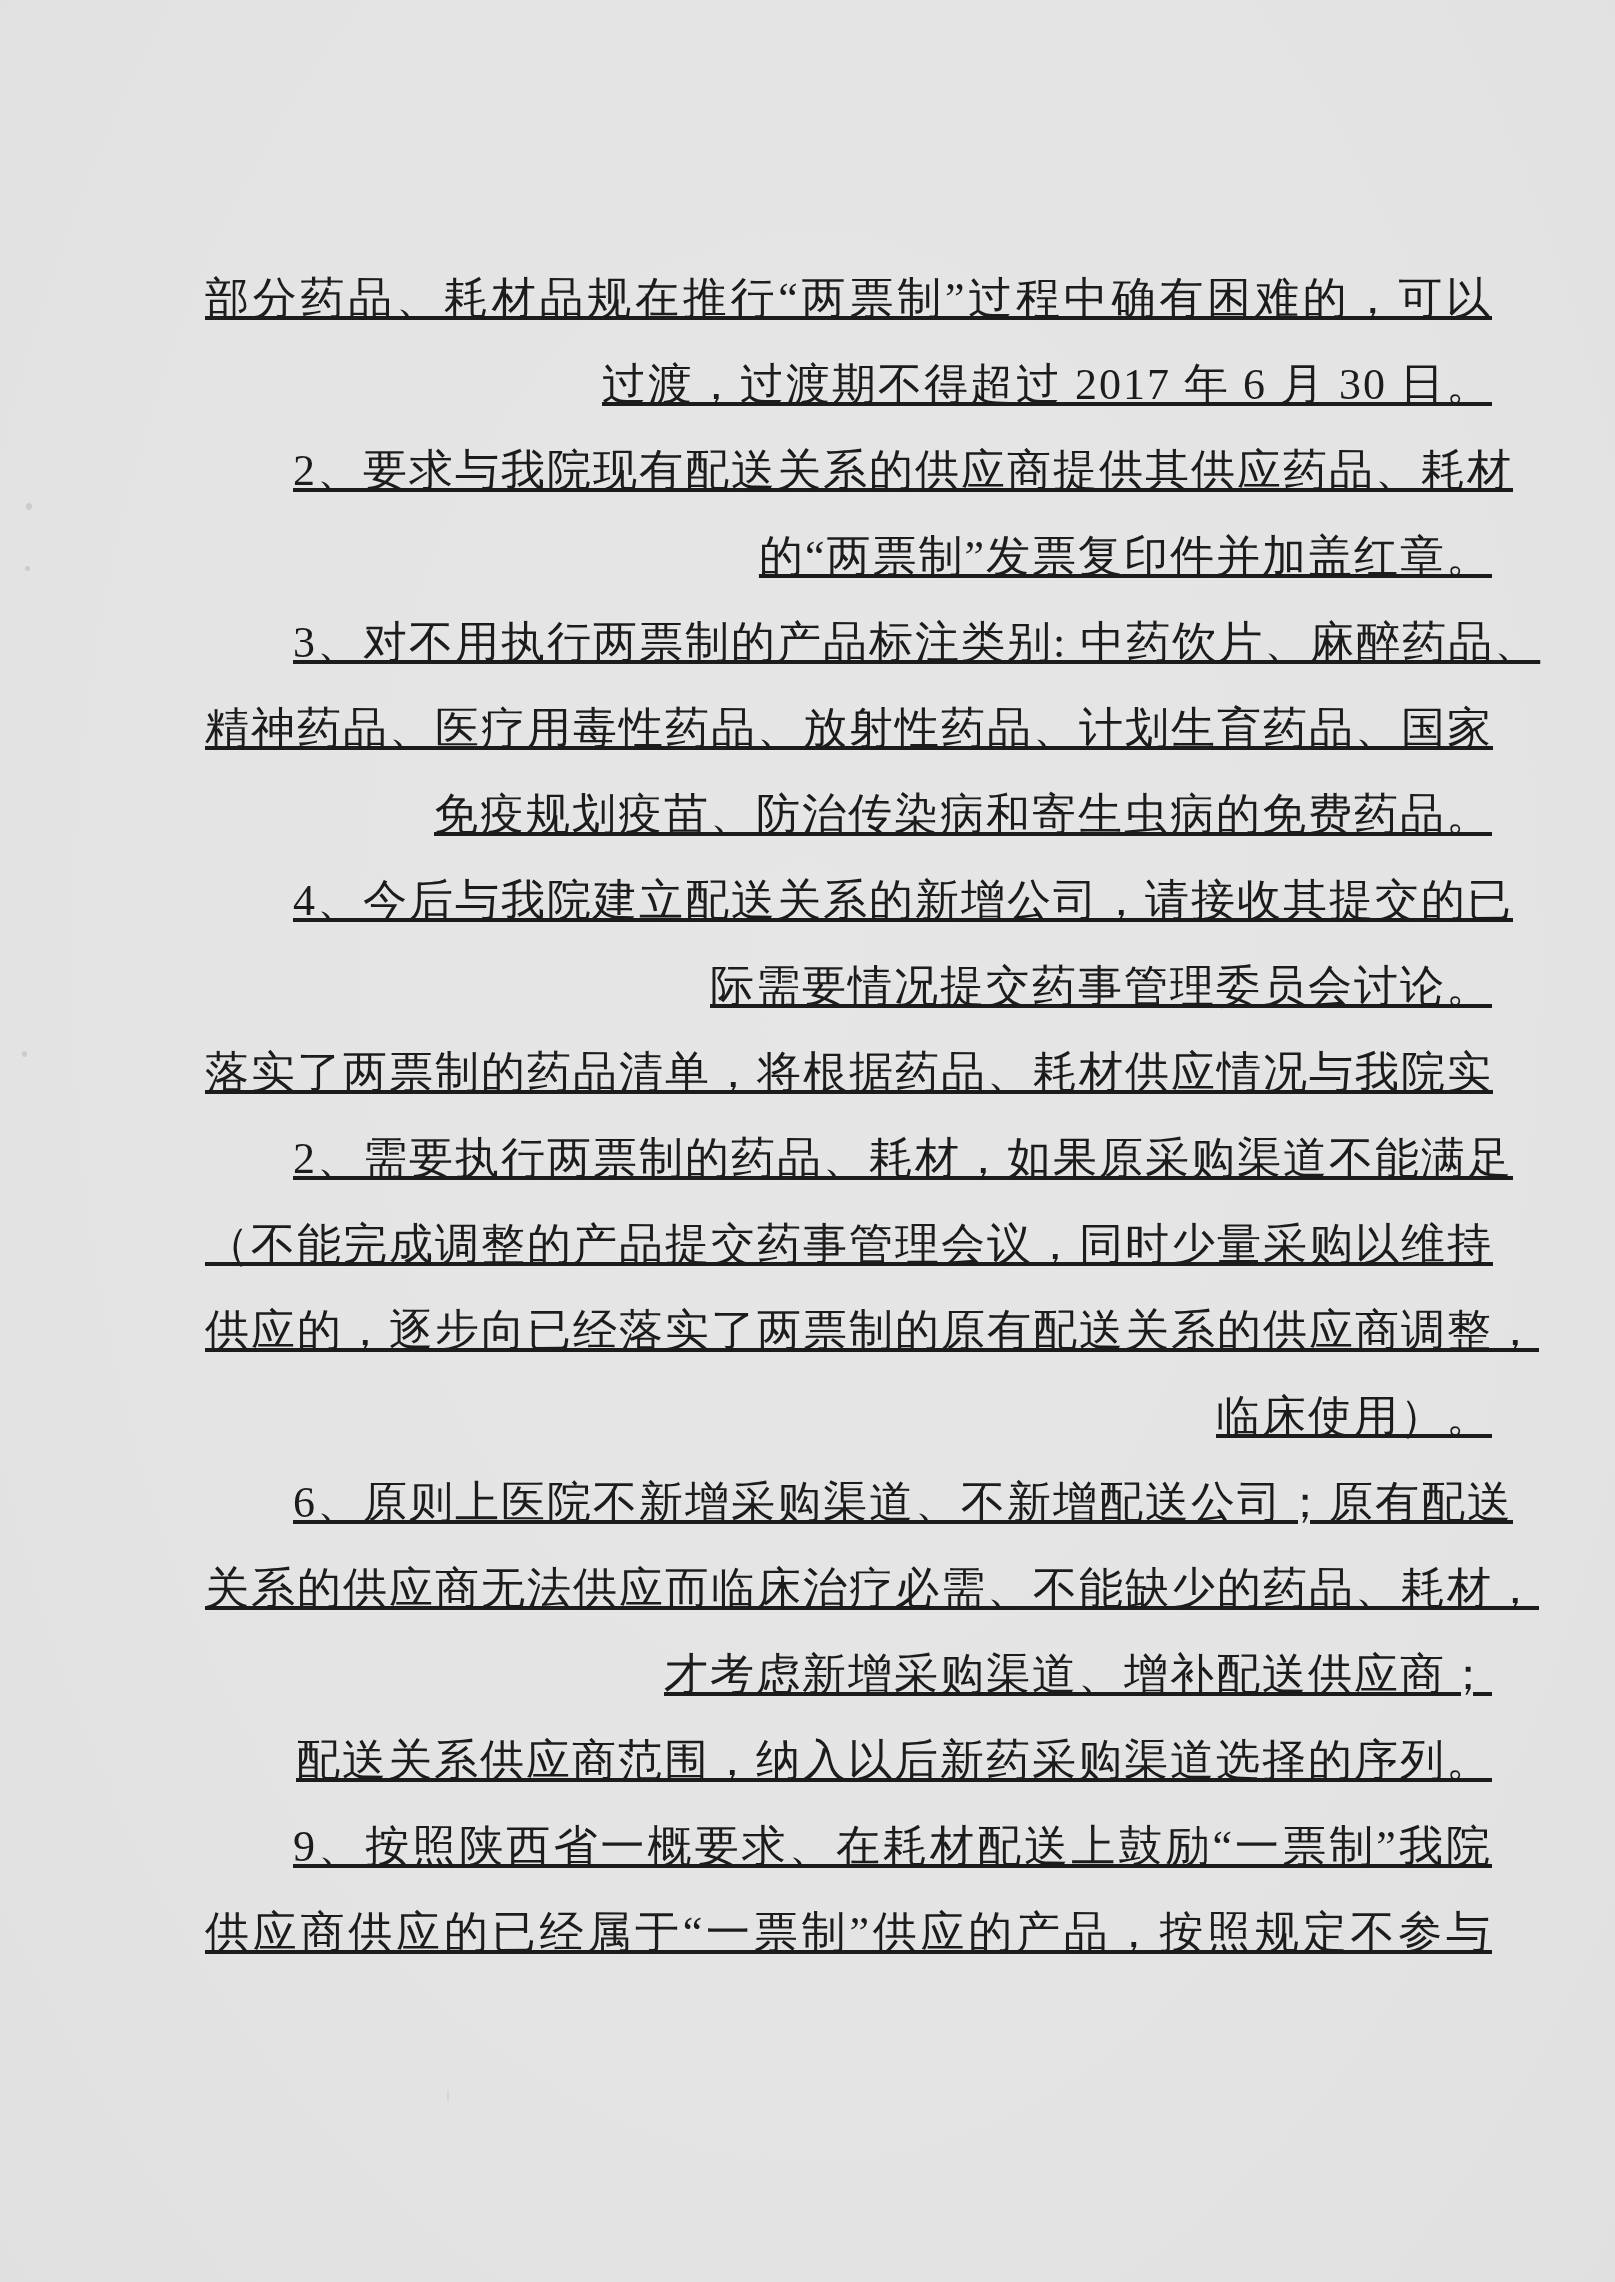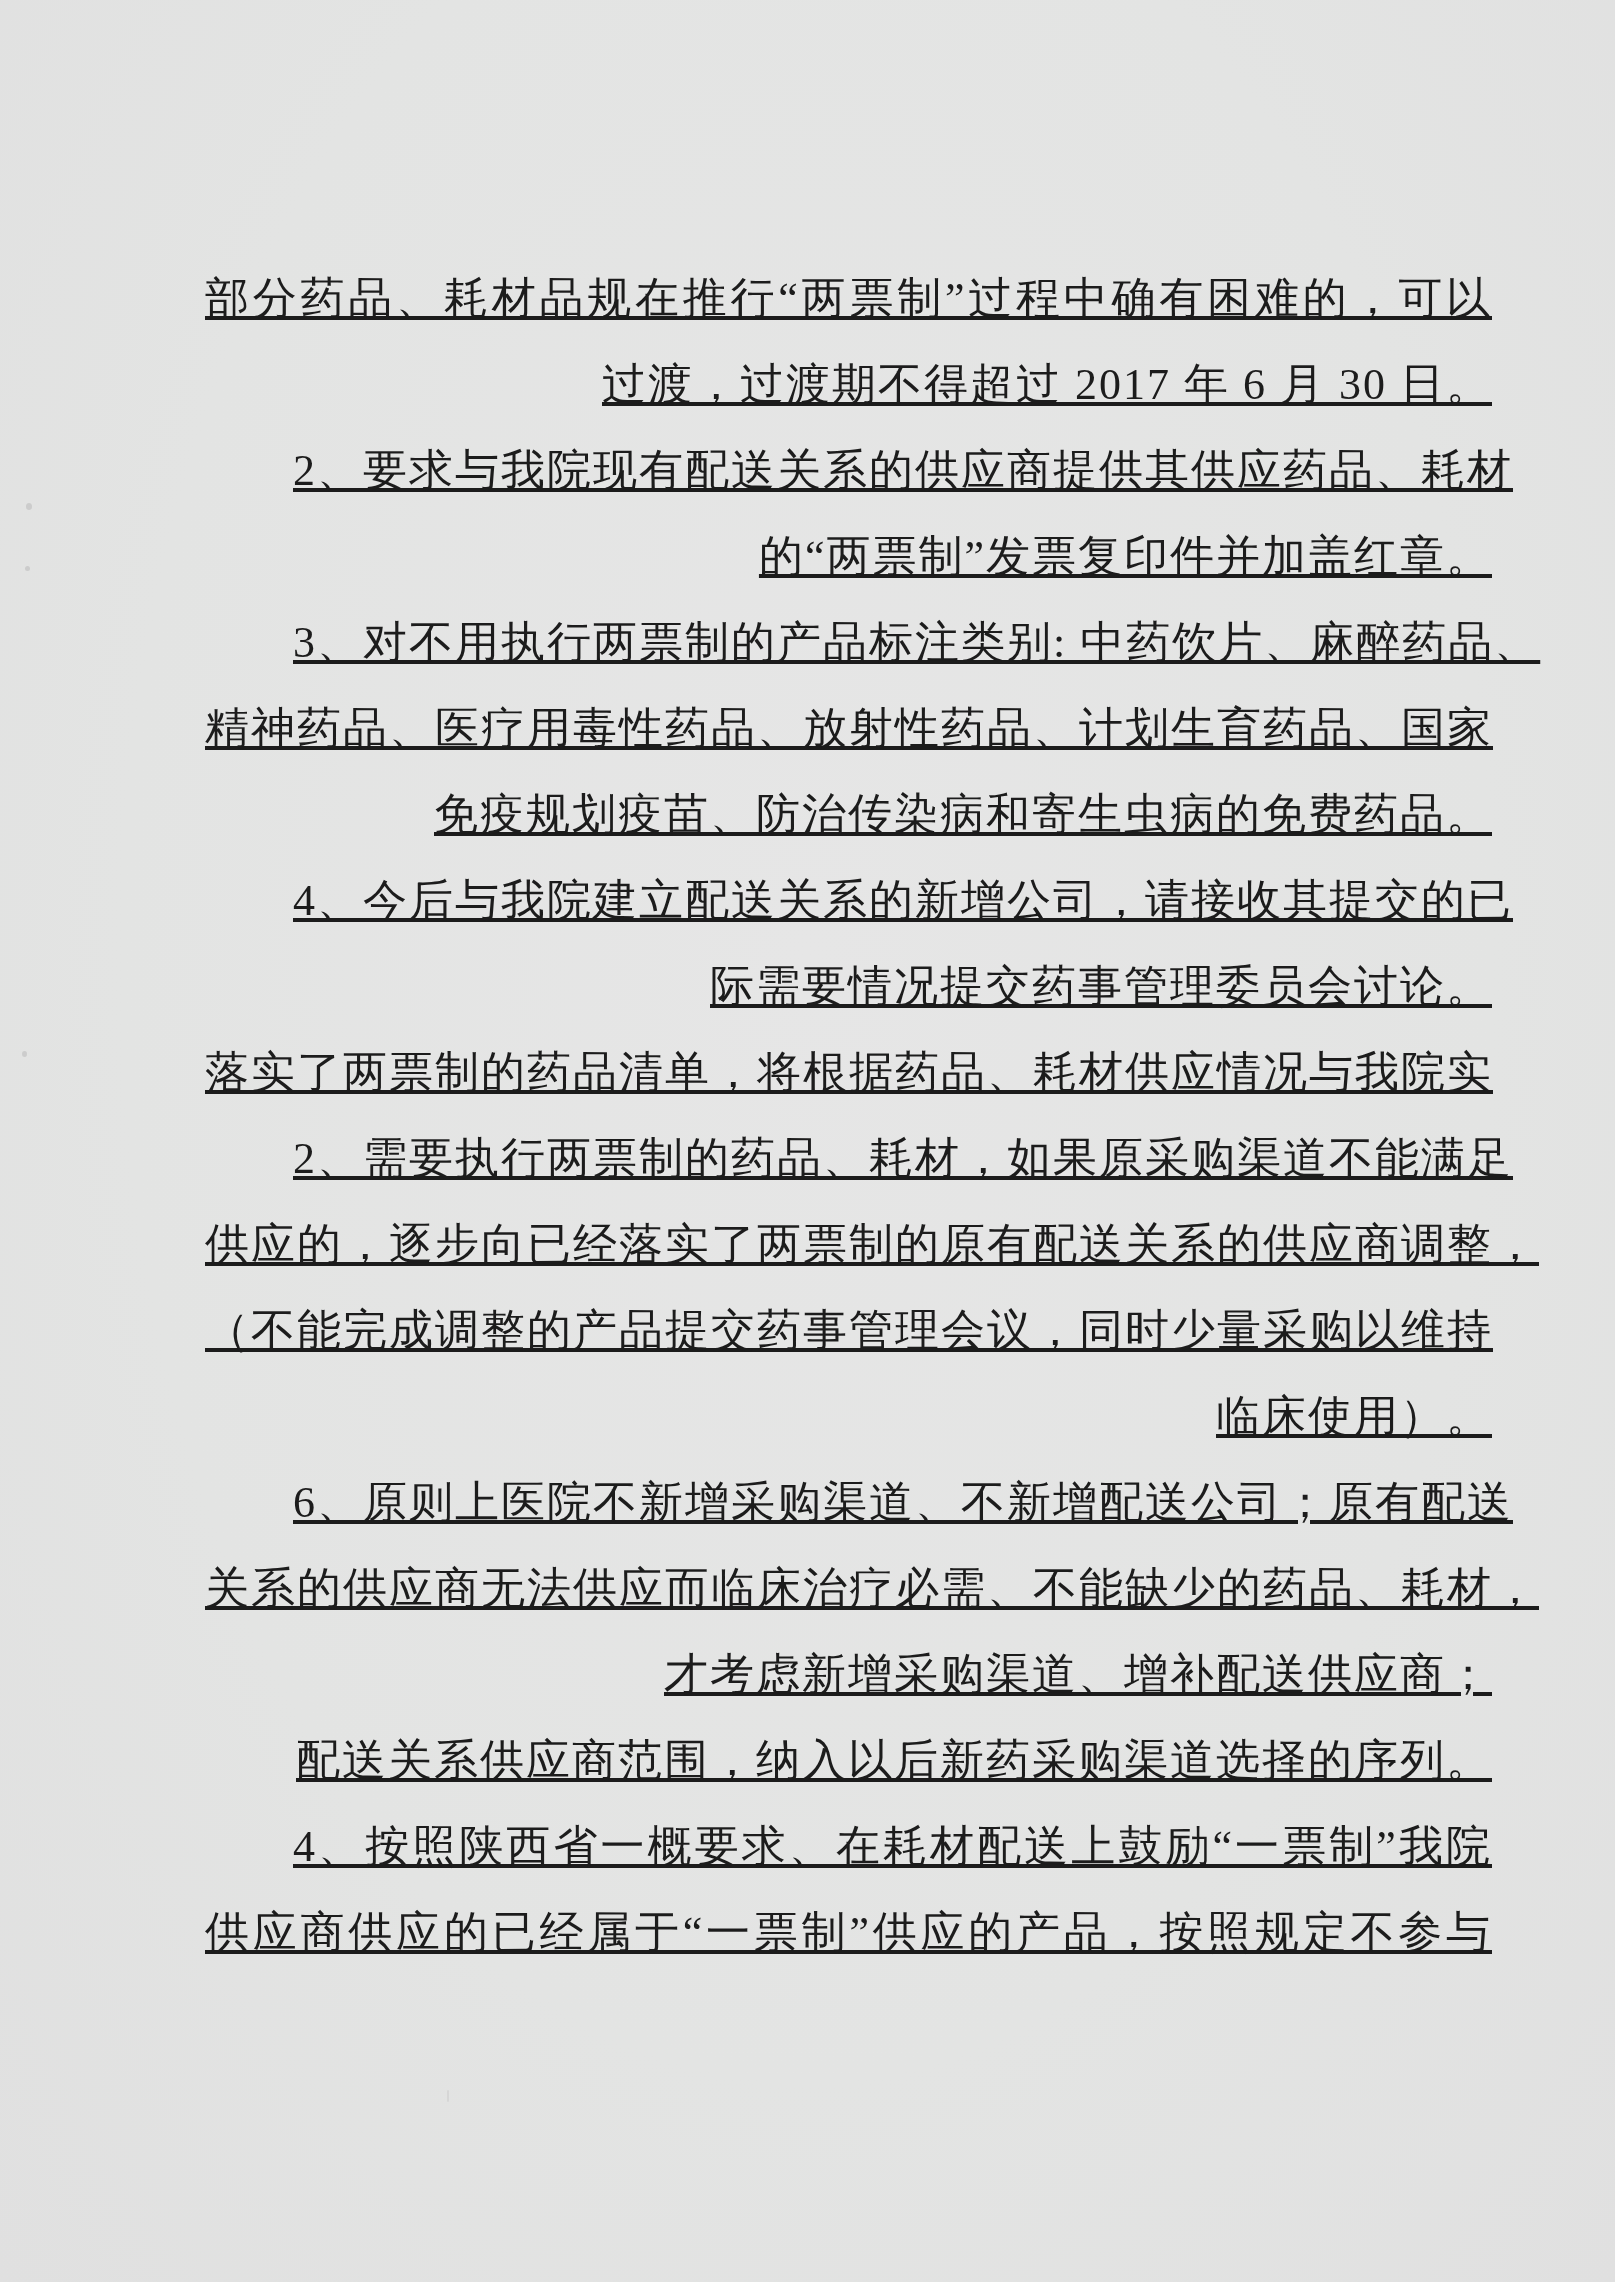--- a/index.html
+++ b/index.html
@@ -67,27 +67,27 @@
     <p class="line short">过渡，过渡期不得超过 2017 年 6 月 30 日。</p>
     <p class="line indent">2、要求与我院现有配送关系的供应商提供其供应药品、耗材</p>
     <p class="line short">的“两票制”发票复印件并加盖红章。</p>
     <p class="line indent">3、对不用执行两票制的产品标注类别: 中药饮片、麻醉药品、</p>
     <p class="line">精神药品、医疗用毒性药品、放射性药品、计划生育药品、国家</p>
     <p class="line short">免疫规划疫苗、防治传染病和寄生虫病的免费药品。</p>
     <p class="line indent">4、今后与我院建立配送关系的新增公司，请接收其提交的已</p>
     <p class="line short">际需要情况提交药事管理委员会讨论。</p>
     <p class="line">落实了两票制的药品清单，将根据药品、耗材供应情况与我院实</p>
     <p class="line indent">2、需要执行两票制的药品、耗材，如果原采购渠道不能满足</p>
+    <p class="line">（不能完成调整的产品提交药事管理会议，同时少量采购以维持</p>
     <p class="line">供应的，逐步向已经落实了两票制的原有配送关系的供应商调整，</p>
-    <p class="line">（不能完成调整的产品提交药事管理会议，同时少量采购以维持</p>
     <p class="line short">临床使用）。</p>
     <p class="line indent">6、原则上医院不新增采购渠道、不新增配送公司；原有配送</p>
     <p class="line">关系的供应商无法供应而临床治疗必需、不能缺少的药品、耗材，</p>
     <p class="line short">才考虑新增采购渠道、增补配送供应商；</p>
     <p class="line short">配送关系供应商范围，纳入以后新药采购渠道选择的序列。</p>
-    <p class="line indent">4、按照陕西省一概要求、在耗材配送上鼓励“一票制”我院</p>
+    <p class="line indent">9、按照陕西省一概要求、在耗材配送上鼓励“一票制”我院</p>
     <p class="line">供应商供应的已经属于“一票制”供应的产品，按照规定不参与</p>
   </div>
   <span class="speck s1"></span>
   <span class="speck s2"></span>
   <span class="speck s3"></span>
   <span class="speck s4"></span>
 </div>
 
 </body></html>

